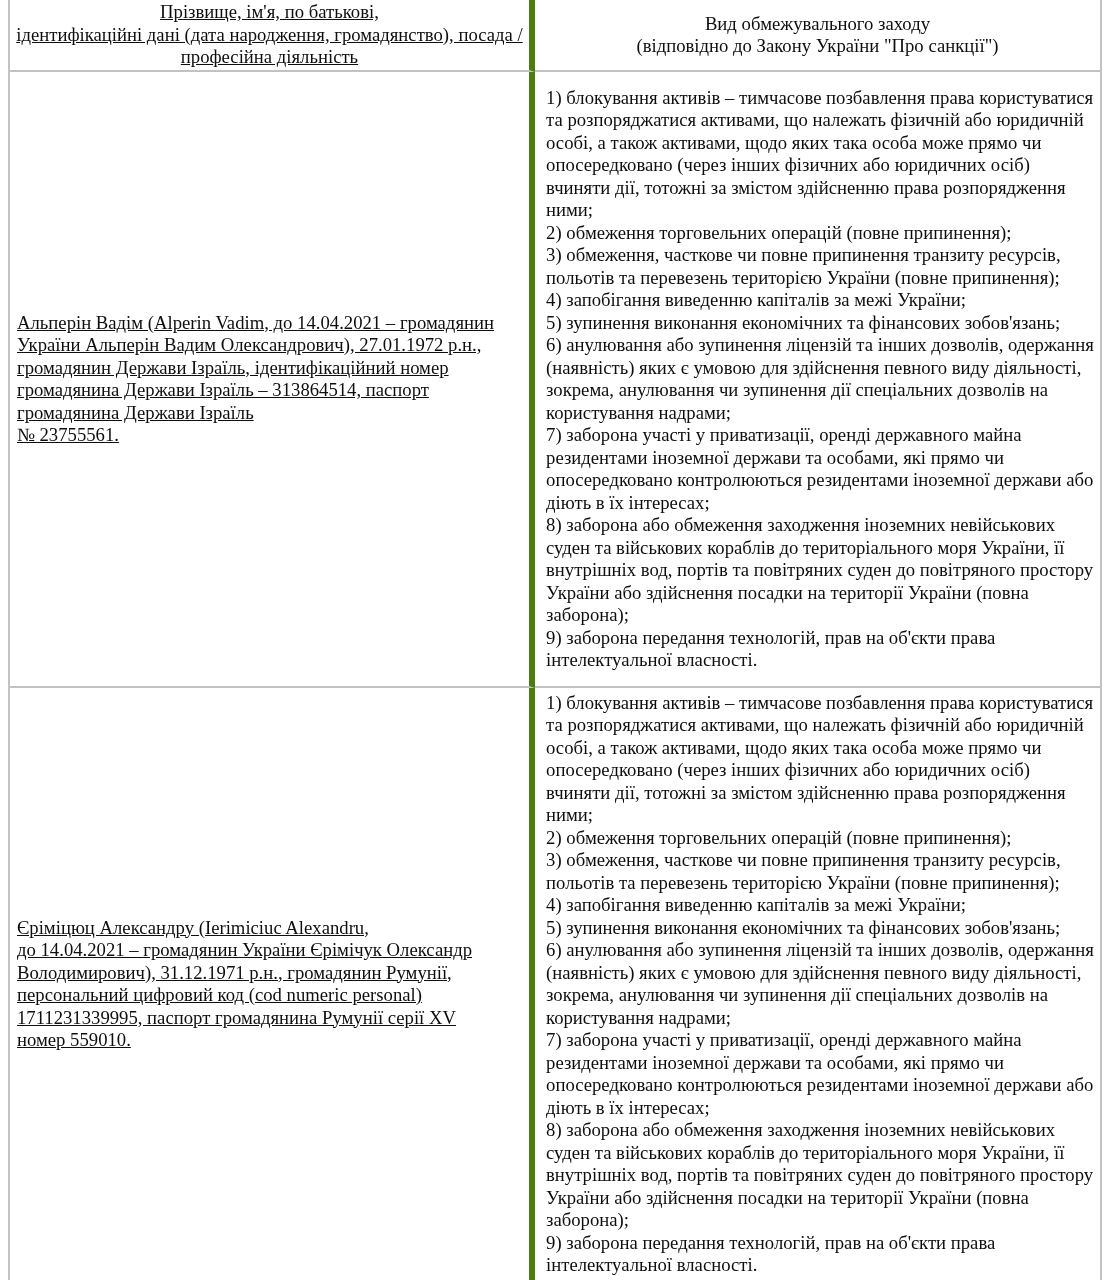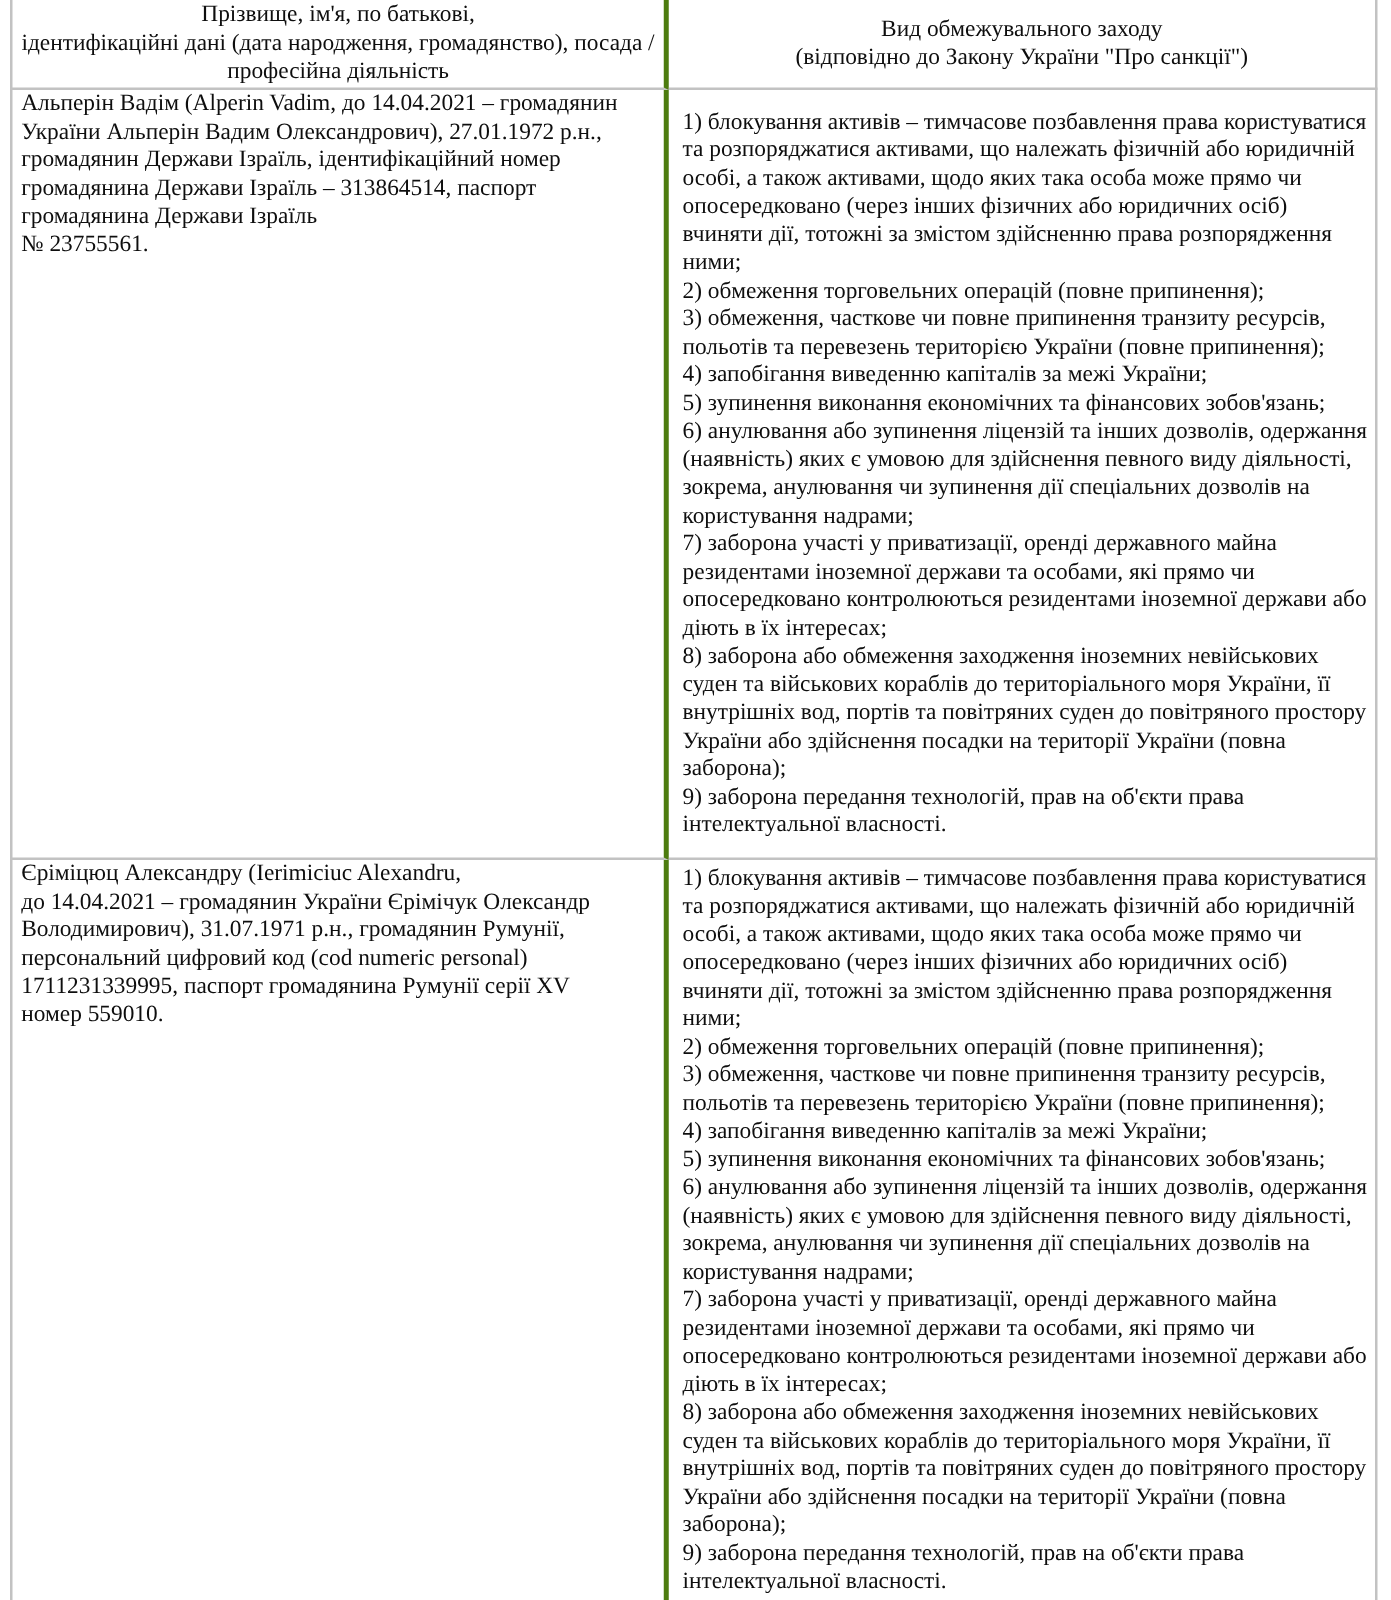--- a/index.html
+++ b/index.html
@@ -17,37 +17,38 @@
     left: 8px; top: 0;
     width: 1094px;
     font-size: 18.7px;
     line-height: 22.5px;
   }
   .row { display: flex; }
   .cell { box-sizing: border-box; display: flex; }
   .c1 {
     width: 548px;
     border-left: 2px solid #c2c2c2;
-    border-right: 4px solid #4d7c0f;
+    border-right: 6px solid #4d7c0f;
+    text-decoration: underline;
   }
   .c2 {
     width: 590px;
     border-right: 2px solid #c2c2c2;
   }
   .hdr .cell { height: 72px; border-bottom: 2px solid #c2c2c2; }
   .r1 .cell { height: 616px; border-bottom: 2px solid #c2c2c2; }
   .r2 .cell { min-height: 592px; }
   .hcell {
     align-items: center;
     justify-content: center;
     text-align: center;
     white-space: pre-line;
   }
   .pcell {
-    align-items: flex-start;
+    align-items: center;
     padding-left: 7px;
     padding-right: 13px;
   }
   .ptext { white-space: pre-line; }
   .mcell {
     align-items: center;
     padding-left: 11px;
     padding-right: 5px;
   }
   .measure { margin: 0; }
@@ -81,21 +82,21 @@
           <div class="measure">7) заборона участі у приватизації, оренді державного майна резидентами іноземної держави та особами, які прямо чи опосередковано контролюються резидентами іноземної держави або діють в їх інтересах;</div>
           <div class="measure">8) заборона або обмеження заходження іноземних невійськових суден та військових кораблів до територіального моря України, її внутрішніх вод, портів та повітряних суден до повітряного простору України або здійснення посадки на території України (повна заборона);</div>
           <div class="measure">9) заборона передання технологій, прав на об'єкти права інтелектуальної власності.</div>
         </div>
     </div>
   </div>
 
   <div class="row r2">
     <div class="cell c1 pcell">
       <div class="ptext">Єріміцюц Александру (Ierimiciuc Alexandru,
-до 14.04.2021 – громадянин України Єрімічук Олександр Володимирович), 31.07.1971 р.н., громадянин Румунії, персональний цифровий код (cod numeric personal) 1711231339995, паспорт громадянина Румунії серії XV
+до 14.04.2021 – громадянин України Єрімічук Олександр Володимирович), 31.12.1971 р.н., громадянин Румунії, персональний цифровий код (cod numeric personal) 1711231339995, паспорт громадянина Румунії серії XV
 номер 559010.</div>
     </div>
     <div class="cell c2 mcell">
       <div class="mlist">
           <div class="measure">1) блокування активів – тимчасове позбавлення права користуватися та розпоряджатися активами, що належать фізичній або юридичній особі, а також активами, щодо яких така особа може прямо чи опосередковано (через інших фізичних або юридичних осіб) вчиняти дії, тотожні за змістом здійсненню права розпорядження ними;</div>
           <div class="measure">2) обмеження торговельних операцій (повне припинення);</div>
           <div class="measure">3) обмеження, часткове чи повне припинення транзиту ресурсів, польотів та перевезень територією України (повне припинення);</div>
           <div class="measure">4) запобігання виведенню капіталів за межі України;</div>
           <div class="measure">5) зупинення виконання економічних та фінансових зобов'язань;</div>
           <div class="measure">6) анулювання або зупинення ліцензій та інших дозволів, одержання (наявність) яких є умовою для здійснення певного виду діяльності, зокрема, анулювання чи зупинення дії спеціальних дозволів на користування надрами;</div>

